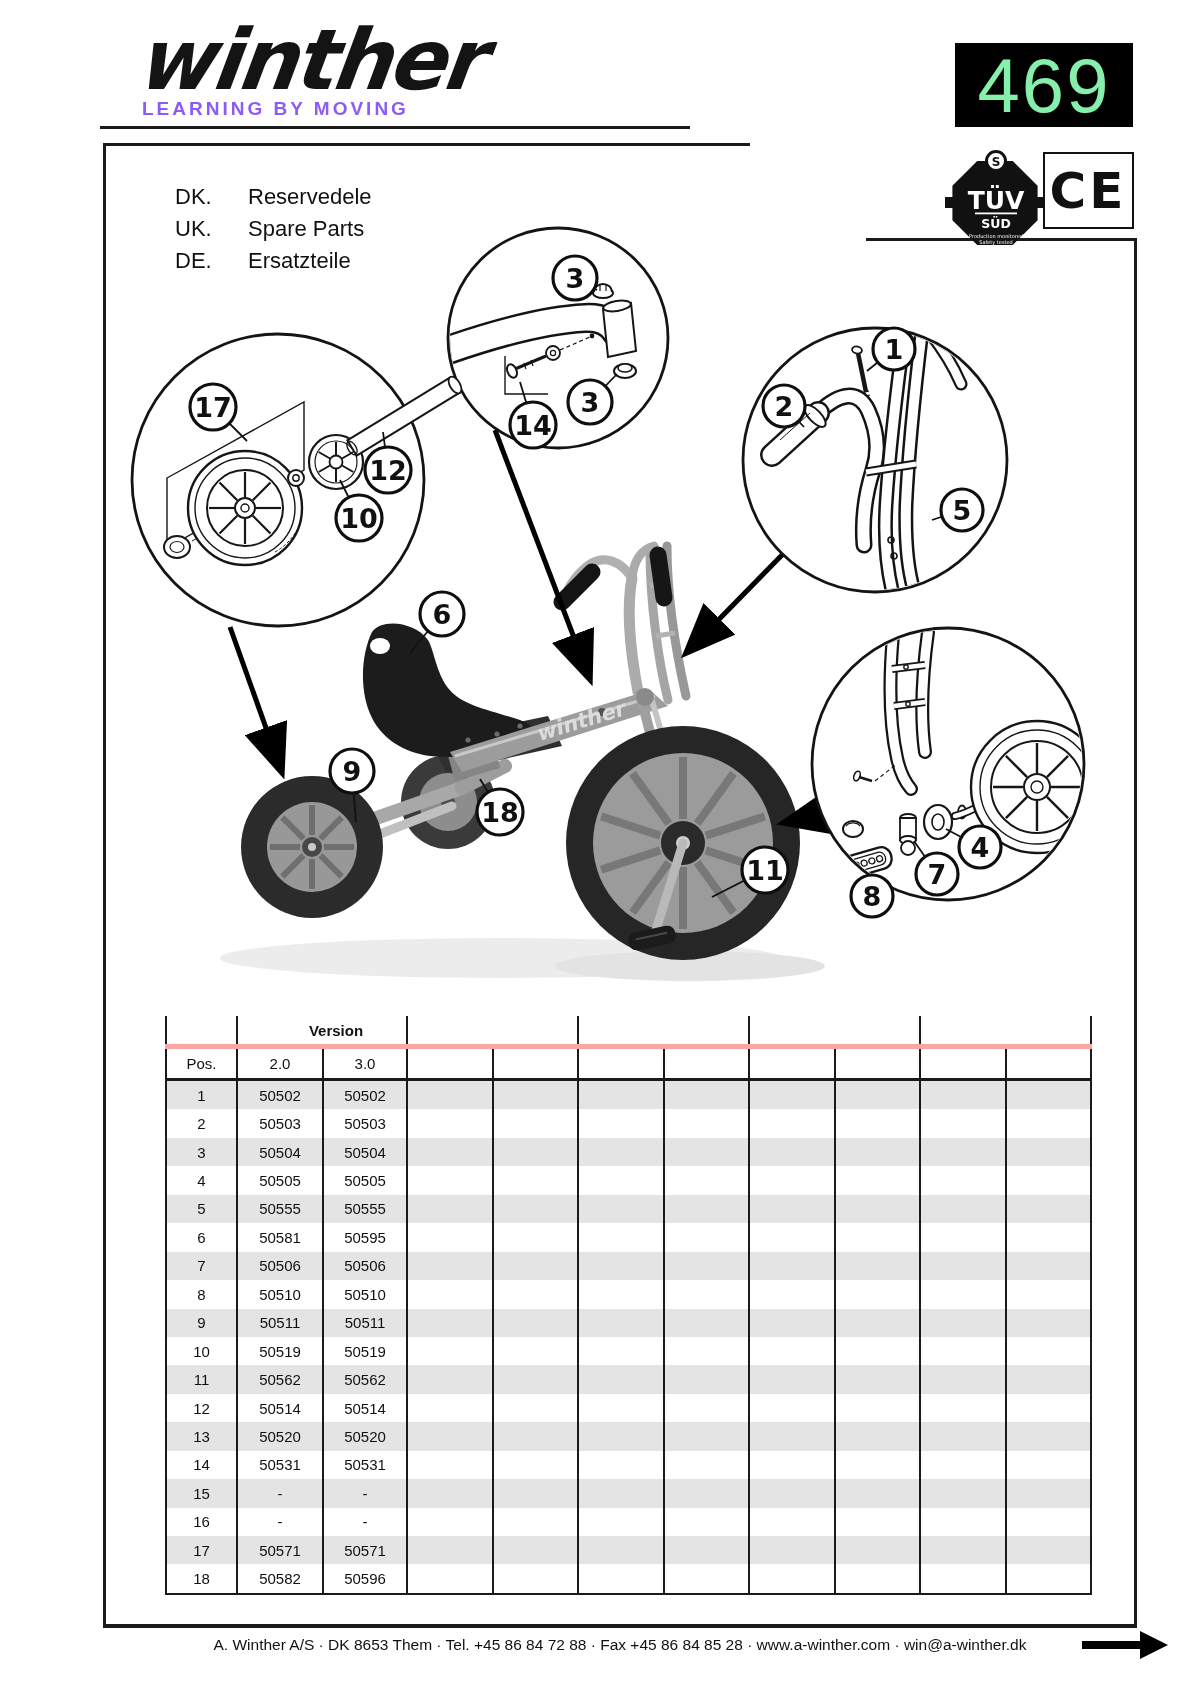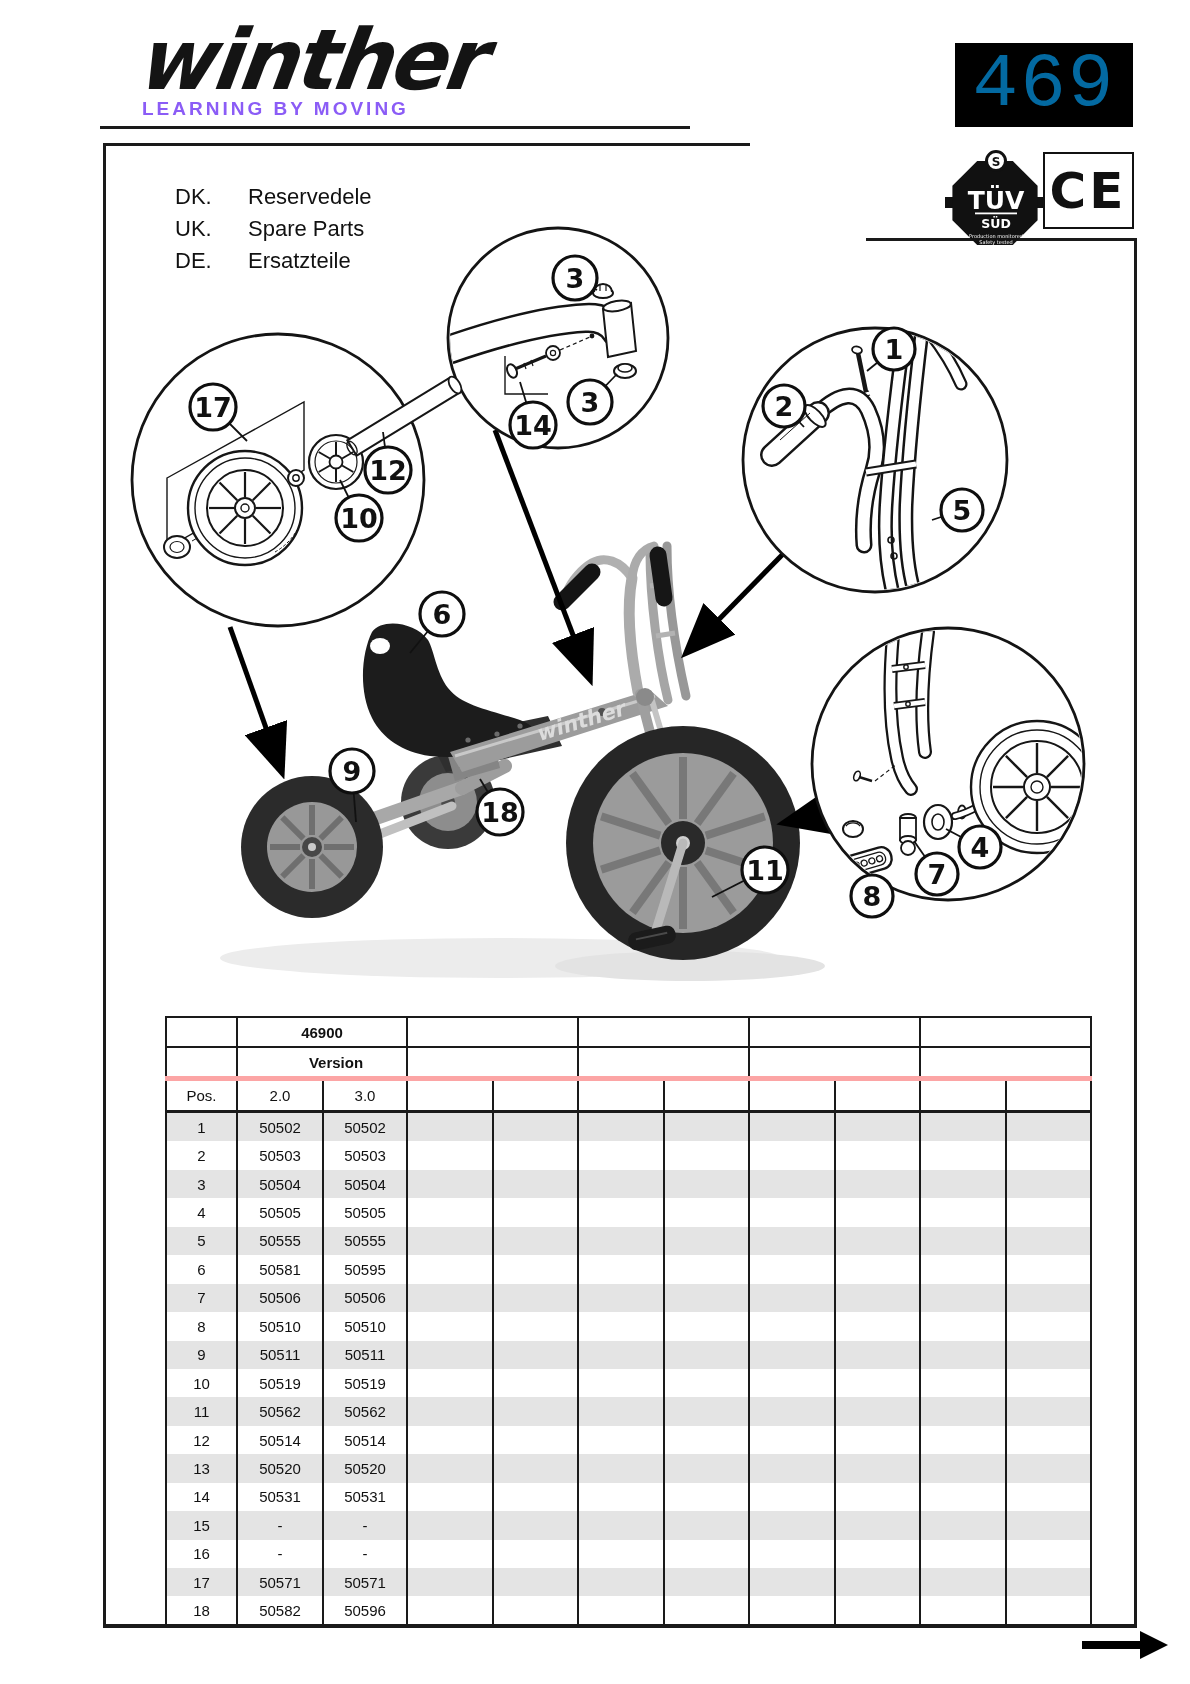--- a/index.html
+++ b/index.html
@@ -8,21 +8,21 @@
 
   
   .logo{position:absolute;left:136px;top:18px;font-family:"DejaVu Sans",sans-serif;
         font-size:84px;font-weight:bold;font-style:italic;letter-spacing:-3px;color:#141414;
         transform:skewX(-10deg);transform-origin:left bottom;line-height:1;}
   .tagline{position:absolute;left:142px;top:98px;font-size:19px;font-weight:bold;
         letter-spacing:3px;color:#8b5cf6;}
   .logo-rule{position:absolute;left:100px;top:126px;width:590px;height:3px;background:#1a1a1a;}
   .badge{position:absolute;left:955px;top:43px;width:178px;height:84px;background:#000;
         display:flex;align-items:center;justify-content:center;}
-  .badge span{color:#0369a1;font-size:76px;letter-spacing:2px;font-family:Liberation Mono, monospace;}
+  .badge span{color:#86efac;font-size:76px;letter-spacing:2px;font-family:Liberation Sans, sans-serif;}
 
   
   .langs{position:absolute;left:147px;top:181px;font-size:22px;line-height:32px;margin-left:28px;}
   .langs .row{display:flex;}
   .langs .code{width:73px;}
 
   
   .fr{position:absolute;background:#1a1a1a;}
   #fr-left{left:103px;top:143px;width:3px;height:1485px;}
   #fr-top1{left:103px;top:143px;width:647px;height:3px;}
@@ -467,28 +467,20 @@
       <col style="width:86px">
         <col style="width:85px">
         <col style="width:86px">
       <col style="width:85px">
         <col style="width:86px">
         <col style="width:85px">
       <col style="width:86px">
         <col style="width:85px">
     </colgroup>
     <tbody>
-      <tr class="h1">
-        <td></td>
-        <td colspan="2">46900</td>
-        <td colspan="2"></td>
-        <td colspan="2"></td>
-        <td colspan="2"></td>
-        <td colspan="2"></td>
-      </tr>
       <tr class="h2">
         <td></td>
         <td colspan="2">Version</td>
         <td colspan="2"></td>
         <td colspan="2"></td>
         <td colspan="2"></td>
         <td colspan="2"></td>
       </tr>
       <tr class="h3">
         <td>Pos.</td>
@@ -734,16 +726,17 @@
           <td></td>
           <td></td>
           <td></td>
           <td></td>
           <td></td>
           <td></td>
         </tr>
       </tbody>
   </table>
 
+  <div class="footer-text">A. Winther A/S · DK 8653 Them · Tel. +45 86 84 72 88 · Fax +45 86 84 85 28 · www.a-winther.com · win@a-winther.dk</div>
   <div class="footer-arrow-shaft"></div>
   <div class="footer-arrow-head"></div>
 
 </div>
 
 </body></html>

